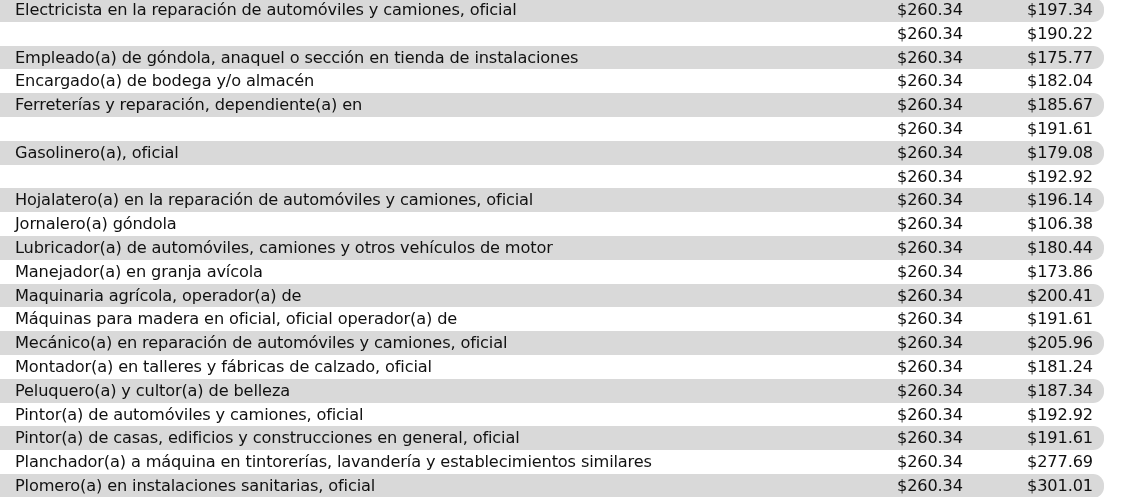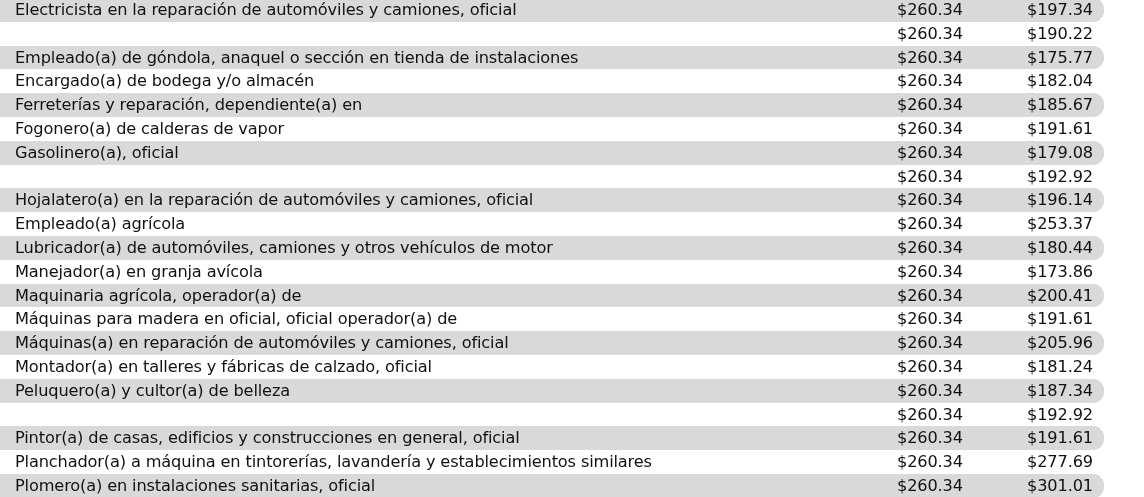--- a/index.html
+++ b/index.html
@@ -35,42 +35,41 @@
     <span class="cell c-name">Encargado(a) de bodega y/o almacén</span>
     <span class="cell c-min">$260.34</span>
     <span class="cell c-pay">$182.04</span>
   </div>
   <div class="row shaded">
     <span class="cell c-name">Ferreterías y reparación, dependiente(a) en</span>
     <span class="cell c-min">$260.34</span>
     <span class="cell c-pay">$185.67</span>
   </div>
   <div class="row">
-    <span class="cell c-name">Fogonero(a) de calderas de vapor</span>
     <span class="cell c-min">$260.34</span>
     <span class="cell c-pay">$191.61</span>
   </div>
   <div class="row shaded">
     <span class="cell c-name">Gasolinero(a), oficial</span>
     <span class="cell c-min">$260.34</span>
     <span class="cell c-pay">$179.08</span>
   </div>
   <div class="row">
     <span class="cell c-min">$260.34</span>
     <span class="cell c-pay">$192.92</span>
   </div>
   <div class="row shaded">
     <span class="cell c-name">Hojalatero(a) en la reparación de automóviles y camiones, oficial</span>
     <span class="cell c-min">$260.34</span>
     <span class="cell c-pay">$196.14</span>
   </div>
   <div class="row">
-    <span class="cell c-name">Empleado(a) agrícola</span>
+    <span class="cell c-name">Jornalero(a) góndola</span>
     <span class="cell c-min">$260.34</span>
-    <span class="cell c-pay">$253.37</span>
+    <span class="cell c-pay">$106.38</span>
   </div>
   <div class="row shaded">
     <span class="cell c-name">Lubricador(a) de automóviles, camiones y otros vehículos de motor</span>
     <span class="cell c-min">$260.34</span>
     <span class="cell c-pay">$180.44</span>
   </div>
   <div class="row">
     <span class="cell c-name">Manejador(a) en granja avícola</span>
     <span class="cell c-min">$260.34</span>
     <span class="cell c-pay">$173.86</span>
@@ -79,35 +78,36 @@
     <span class="cell c-name">Maquinaria agrícola, operador(a) de</span>
     <span class="cell c-min">$260.34</span>
     <span class="cell c-pay">$200.41</span>
   </div>
   <div class="row">
     <span class="cell c-name">Máquinas para madera en oficial, oficial operador(a) de</span>
     <span class="cell c-min">$260.34</span>
     <span class="cell c-pay">$191.61</span>
   </div>
   <div class="row shaded">
-    <span class="cell c-name">Máquinas(a) en reparación de automóviles y camiones, oficial</span>
+    <span class="cell c-name">Mecánico(a) en reparación de automóviles y camiones, oficial</span>
     <span class="cell c-min">$260.34</span>
     <span class="cell c-pay">$205.96</span>
   </div>
   <div class="row">
     <span class="cell c-name">Montador(a) en talleres y fábricas de calzado, oficial</span>
     <span class="cell c-min">$260.34</span>
     <span class="cell c-pay">$181.24</span>
   </div>
   <div class="row shaded">
     <span class="cell c-name">Peluquero(a) y cultor(a) de belleza</span>
     <span class="cell c-min">$260.34</span>
     <span class="cell c-pay">$187.34</span>
   </div>
   <div class="row">
+    <span class="cell c-name">Pintor(a) de automóviles y camiones, oficial</span>
     <span class="cell c-min">$260.34</span>
     <span class="cell c-pay">$192.92</span>
   </div>
   <div class="row shaded">
     <span class="cell c-name">Pintor(a) de casas, edificios y construcciones en general, oficial</span>
     <span class="cell c-min">$260.34</span>
     <span class="cell c-pay">$191.61</span>
   </div>
   <div class="row">
     <span class="cell c-name">Planchador(a) a máquina en tintorerías, lavandería y establecimientos similares</span>

